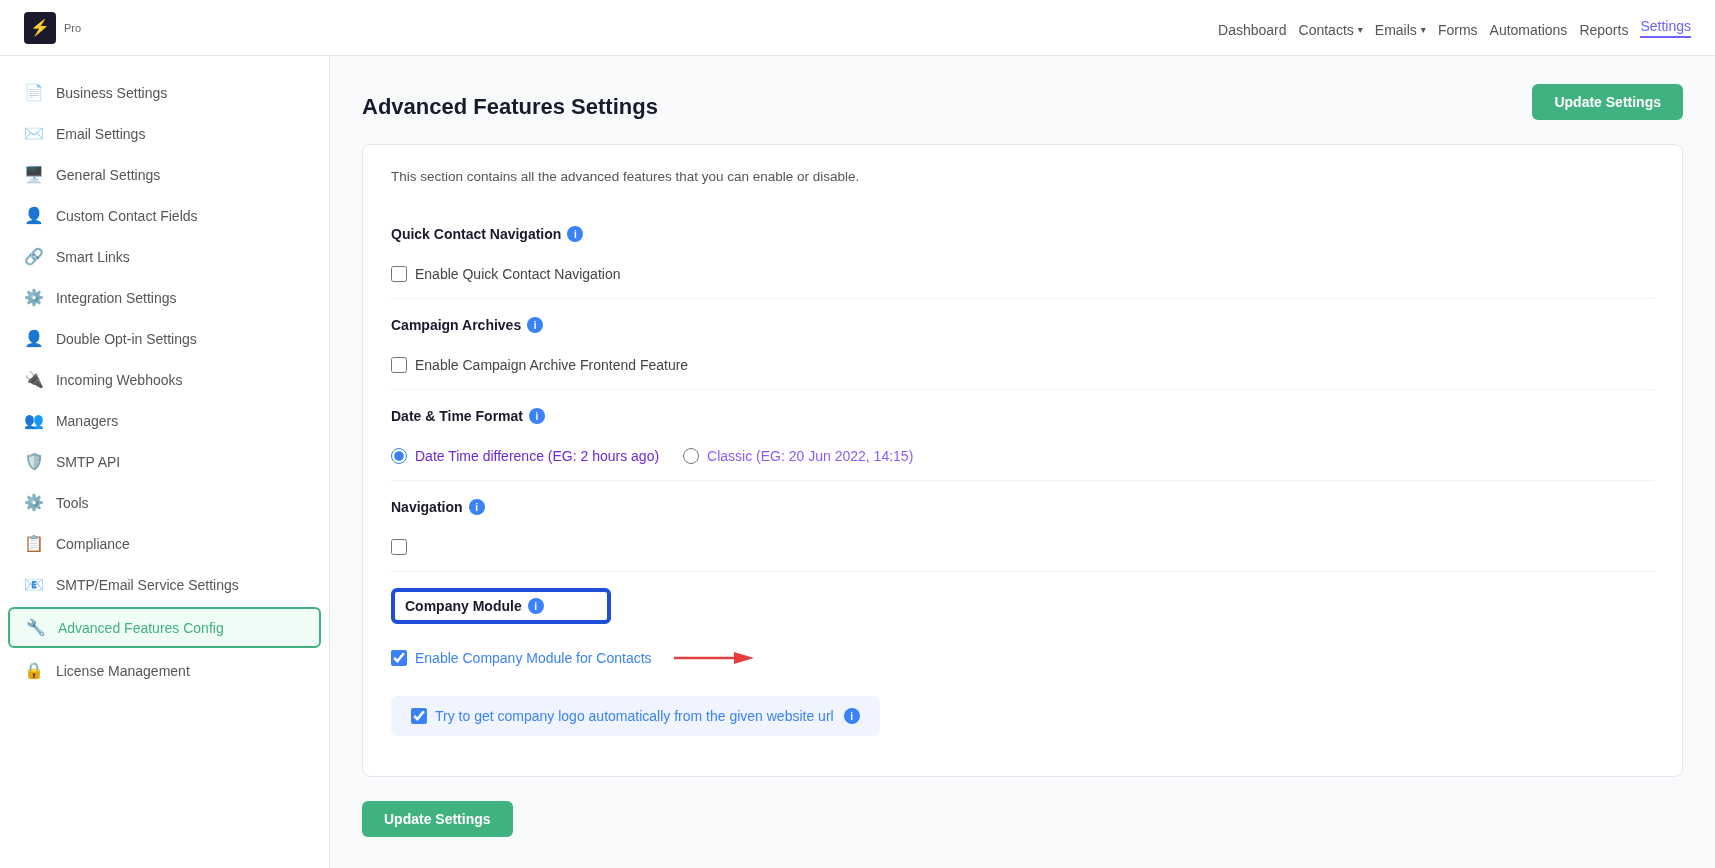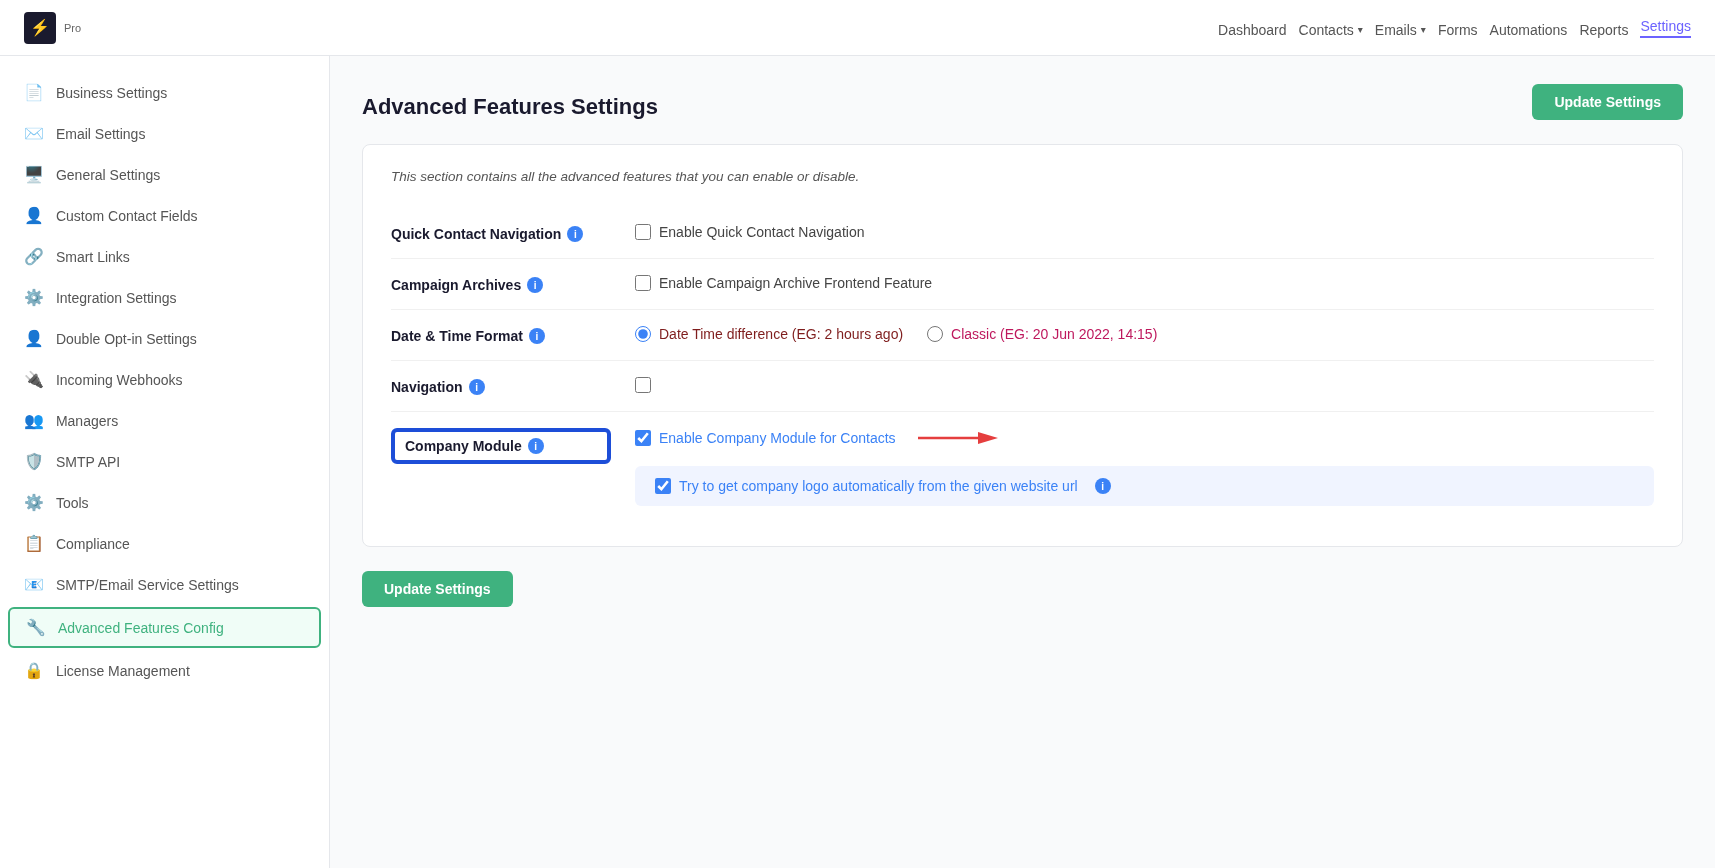--- a/index.html
+++ b/index.html
@@ -96,28 +96,29 @@
       font-weight: 600;
     }
 
     .content-card {
       background: #fff;
       border-radius: 8px;
       border: 1px solid #e5e7eb;
       padding: 24px 28px;
     }
 
-    .section-desc { color: #555; font-size: 13.5px; margin-bottom: 24px; font-style: italic; }
+    .section-desc { color: #555; font-size: 13.5px; margin-bottom: 24px; }
 
     .settings-row {
       display: flex;
       align-items: flex-start;
       padding: 16px 0;
       border-bottom: 1px solid #f0f0f0;
       gap: 24px;
+      flex-direction: column;
     }
     .settings-row:last-child { border-bottom: none; }
 
     .row-label {
       width: 220px;
       flex-shrink: 0;
       font-weight: 600;
       color: #1a1a2e;
       font-size: 14px;
       display: flex;
@@ -176,47 +177,47 @@
       display: flex;
       align-items: center;
       gap: 8px;
       cursor: pointer;
     }
     .radio-wrap input[type="radio"] {
       width: 16px; height: 16px;
       accent-color: #3b82f6;
       cursor: pointer;
     }
-    .radio-label { color: #be185d; font-size: 14px; }
-    .radio-label.blue { color: #7f1d1d; }
+    .radio-label { color: #8b5cf6; font-size: 14px; }
+    .radio-label.blue { color: #6d28d9; }
 
     .date-time-options {
       display: flex;
       align-items: center;
       gap: 24px;
       flex-wrap: wrap;
     }
 
     
     .arrow-annotation {
       display: inline-flex;
       align-items: center;
       margin-left: 12px;
     }
 
     
     .sub-control-row {
       display: flex;
       align-items: center;
-      gap: 17px;
+      gap: 10px;
       margin-left: 0;
       padding: 12px 20px;
       background: #f0f4ff;
       border-radius: 6px;
-      margin-top: 8px;
+      margin-top: 18px;
     }
 
     .btn-update-bottom {
       background: #3fb27f;
       color: #fff;
       border: none;
       padding: 10px 22px;
       border-radius: 6px;
       cursor: pointer;
       font-size: 14px;

